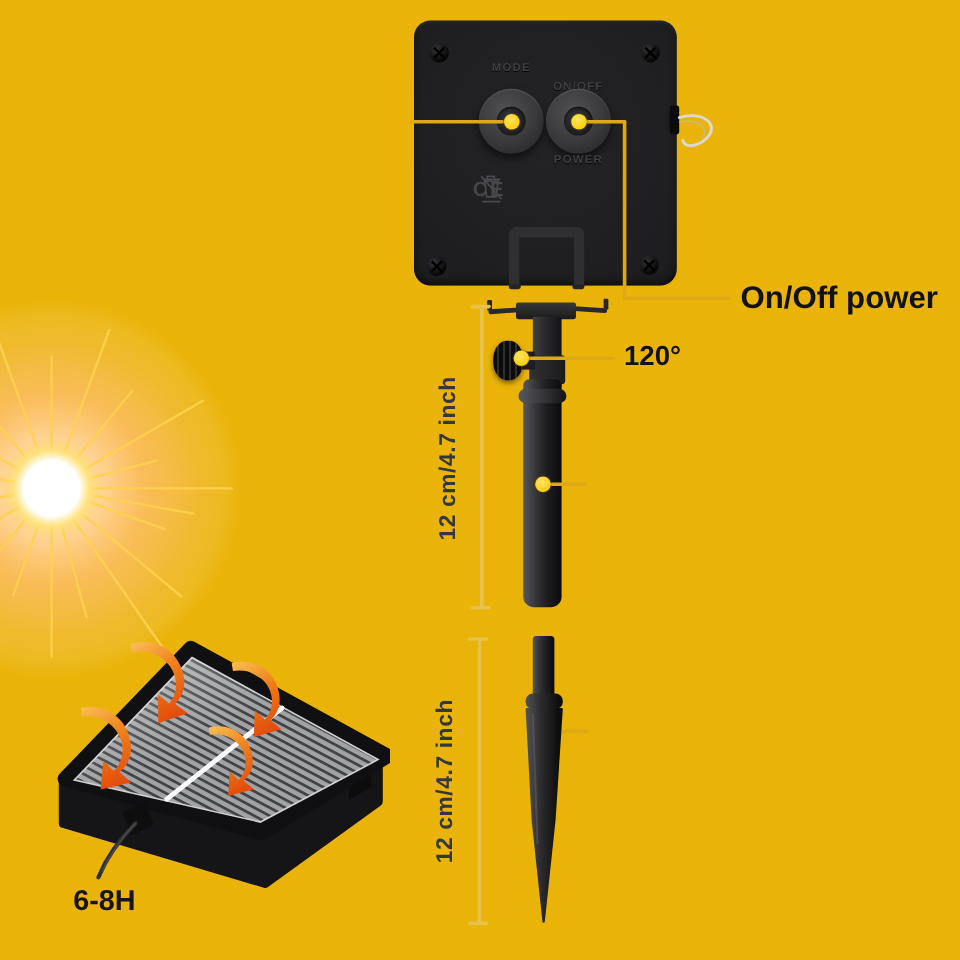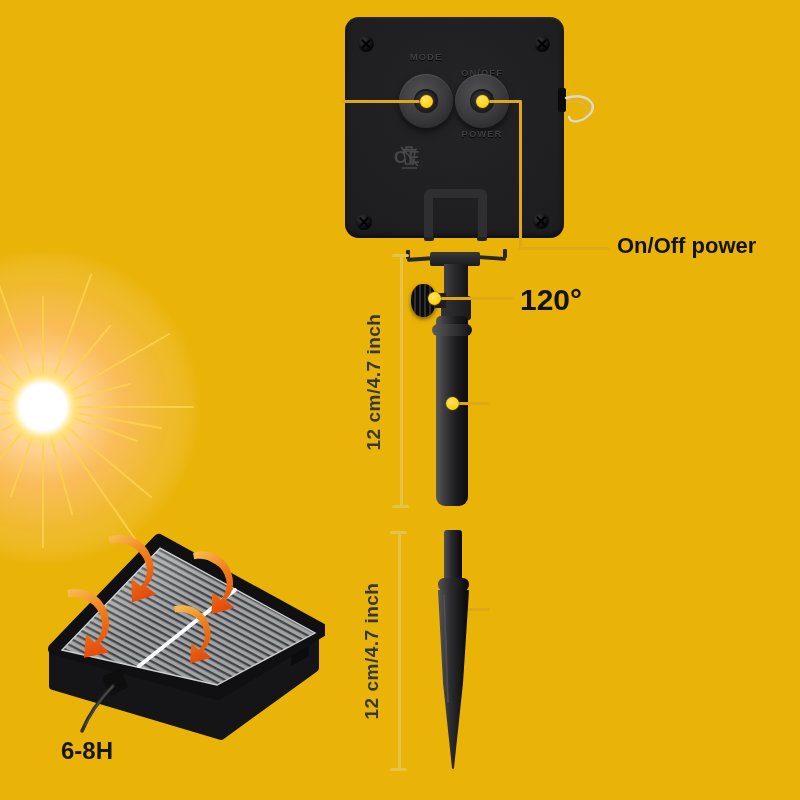--- a/index.html
+++ b/index.html
@@ -161,22 +161,22 @@
   <div class="abs cline" style="left:519px;top:247px;width:90px;"></div>
   <div class="abs cline" style="left:440px;top:297px;width:73px;"></div>
   <div class="abs cline" style="left:458px;top:402px;width:31px;"></div>
   <div class="abs cline" style="left:459px;top:608px;width:31px;"></div>
   <div class="abs dot" style="left:420px;top:95px;"></div>
   <div class="abs dot" style="left:476px;top:95px;"></div>
   <div class="abs dot" style="left:428px;top:292px;"></div>
   <div class="abs dot" style="left:446px;top:397px;"></div>
   <div class="abs dot" style="left:447px;top:603px;"></div>
 
-  <div class="abs bigtxt" style="left:617px;top:233px;font-size:22px;">On/Off power</div>
-  <div class="abs bigtxt" style="left:520px;top:283px;font-size:30px;">120°</div>
+  <div class="abs bigtxt" style="left:617px;top:233px;font-size:26px;">On/Off power</div>
+  <div class="abs bigtxt" style="left:520px;top:283px;font-size:23px;">120°</div>
 
   <svg class="abs" style="left:425px;top:523px;width:60px;height:255px;" viewBox="0 0 60 255">
     <defs>
       <linearGradient id="sg" x1="0" y1="0" x2="1" y2="0">
         <stop offset="0%" stop-color="#525254"></stop>
           <stop offset="40%" stop-color="#2c2c2e"></stop>
         <stop offset="90%" stop-color="#0e0e0f"></stop>
       </linearGradient>
     </defs>
     <rect x="19" y="7" width="18" height="53" rx="3" fill="url(#sg)"></rect>

